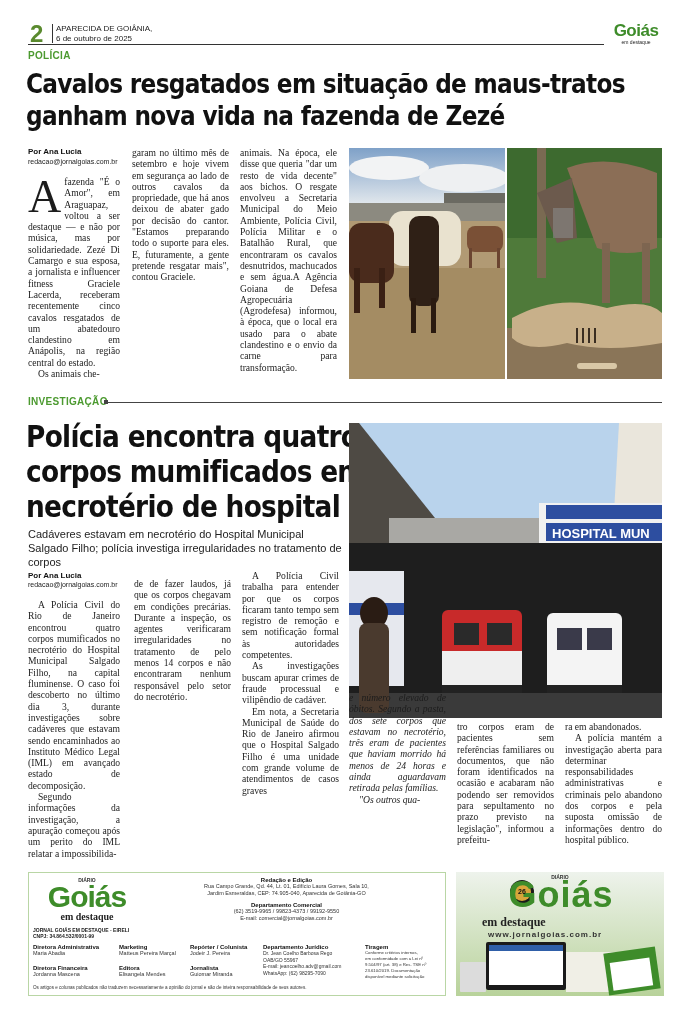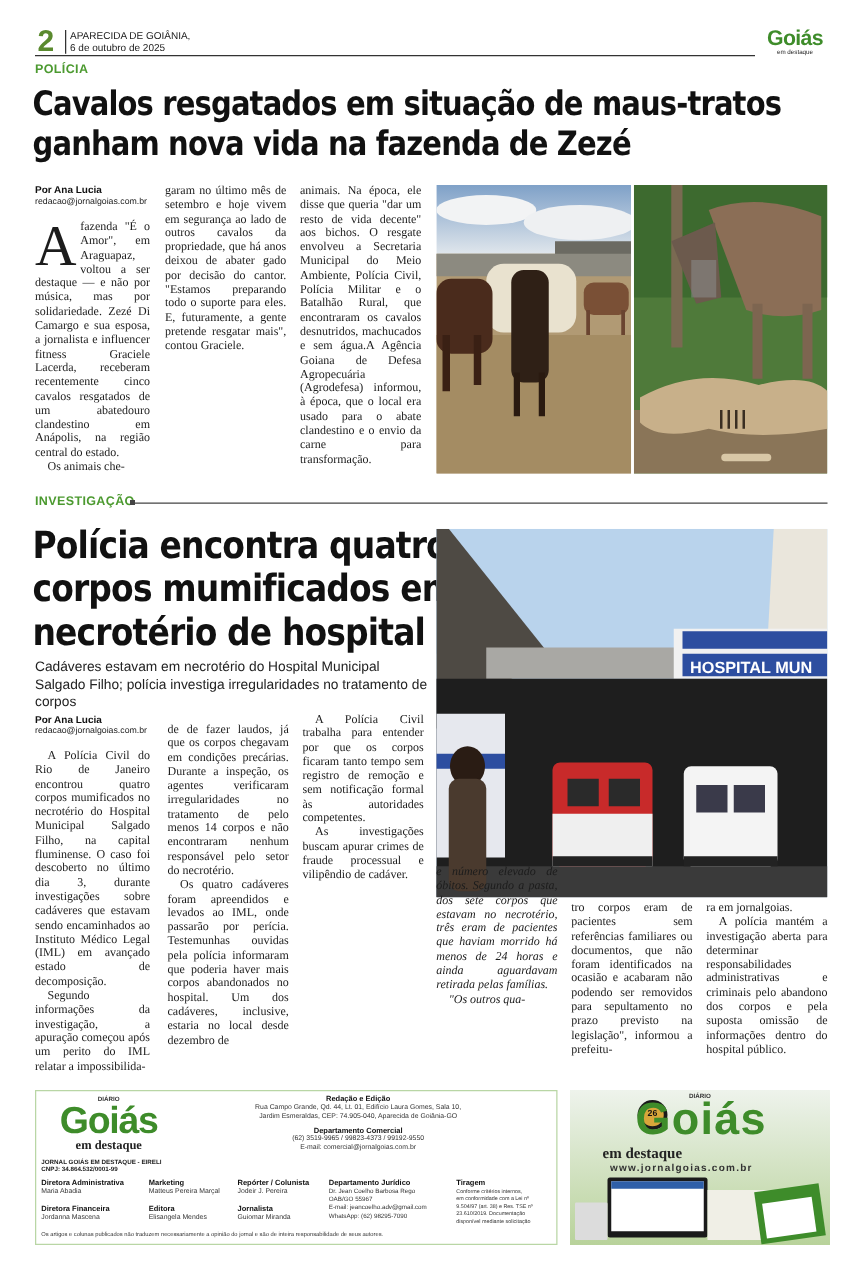--- a/index.html
+++ b/index.html
@@ -133,25 +133,25 @@
 
 <div class="abs byline" style="left:28px; top:571px;">Por Ana Lucia</div>
 <div class="abs email" style="left:28px; top:581px;">redacao@jornalgoias.com.br</div>
 
 <div class="abs col" style="left:28px; top:599px; width:92px;">
   <p>A Polícia Civil do Rio de Janeiro encontrou quatro corpos mumificados no necrotério do Hospital Municipal Salgado Filho, na capital fluminense. O caso foi descoberto no último dia 3, durante investigações sobre cadáveres que estavam sendo encaminhados ao Instituto Médico Legal (IML) em avançado estado de decomposição.</p>
   <p>Segundo informações da investigação, a apuração começou após um perito do IML relatar a impossibilida-</p>
 </div>
 <div class="abs col" style="left:134px; top:578px; width:97px;">
   <p class="noind">de de fazer laudos, já que os corpos chegavam em condições precárias. Durante a inspeção, os agentes verificaram irregularidades no tratamento de pelo menos 14 corpos e não encontraram nenhum responsável pelo setor do necrotério.</p>
-  <p>Os quatro cadáveres foram apreendidos e levados ao IML, onde passarão por perícia. Testemunhas ouvidas pela polícia informaram que poderia haver mais corpos abandonados no hospital. Um dos cadáveres, inclusive, estaria no local desde dezembro de</p>
 </div>
 <div class="abs col" style="left:242px; top:570px; width:97px;">
   <p>A Polícia Civil trabalha para entender por que os corpos ficaram tanto tempo sem registro de remoção e sem notificação formal às autoridades competentes.</p>
   <p>As investigações buscam apurar crimes de fraude processual e vilipêndio de cadáver.</p>
+  <p>Em nota, a Secretaria Municipal de Saúde do Rio de Janeiro afirmou que o Hospital Salgado Filho é uma unidade com grande volume de atendimentos de casos graves</p>
 </div>
 
 <div class="abs photo" style="left:349px; top:423px; width:313px; height:295px;">
   <svg width="313" height="295" viewBox="0 0 313 295">
     <rect width="313" height="295" fill="#a7c7e6"></rect>
     <rect width="313" height="100" fill="#b9d3ec"></rect>
     <path d="M270 0 L313 0 L313 90 L265 90 Z" fill="#eae6dc"></path>
     <path d="M0 0 L10 0 L90 100 L0 160 Z" fill="#4e4a44"></path>
     <rect x="40" y="95" width="160" height="25" fill="#a9a8a4"></rect>
     <rect x="190" y="80" width="123" height="40" fill="#f1f1f1"></rect>
@@ -177,21 +177,21 @@
 </div>
 
 <div class="abs col" style="left:349px; top:692px; width:97px;font-style:italic;">
   <p class="noind">e número elevado de óbitos. Segundo a pasta, dos sete corpos que estavam no necrotério, três eram de pacientes que haviam morrido há menos de 24 horas e ainda aguardavam retirada pelas famílias.</p>
   <p>"Os outros qua-</p>
 </div>
 <div class="abs col" style="left:457px; top:721px; width:97px;">
   <p class="noind">tro corpos eram de pacientes sem referências familiares ou documentos, que não foram identificados na ocasião e acabaram não podendo ser removidos para sepultamento no prazo previsto na legislação", informou a prefeitu-</p>
 </div>
 <div class="abs col" style="left:565px; top:721px; width:97px;">
-  <p class="noind">ra em jornalgoias.</p>
+  <p class="noind">ra em abandonados.</p>
   <p>A polícia mantém a investigação aberta para determinar responsabilidades administrativas e criminais pelo abandono dos corpos e pela suposta omissão de informações dentro do hospital público.</p>
 </div>
 
 <div class="abs" id="footer-box">
   <div class="abs" style="left:8px; top:4px; width:100px; text-align:center;">
     <div style="font:bold 5px 'Liberation Sans',sans-serif; color:#333;">DIÁRIO</div>
     <div style="font:bold 30px 'Liberation Sans',sans-serif; color:#3e8c2a; line-height:28px; letter-spacing:-1px;">Goiás</div>
     <div style="font:bold 10px 'Liberation Serif',serif; color:#222;">em destaque</div>
   </div>
   <div class="abs" style="left:4px; top:54px; font:bold 5px 'Liberation Sans',sans-serif; color:#222; line-height:6px;">

